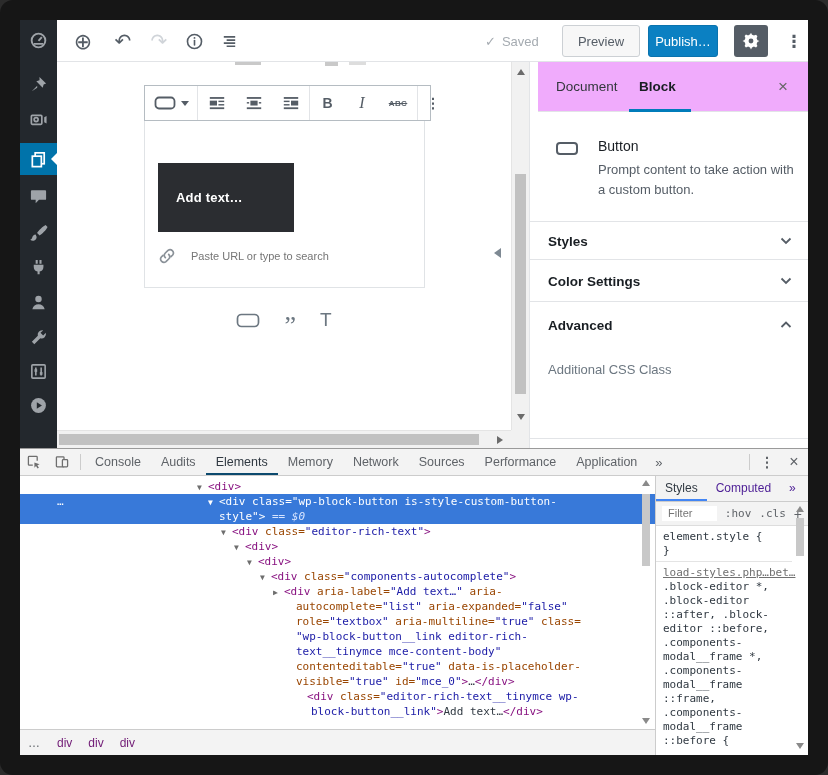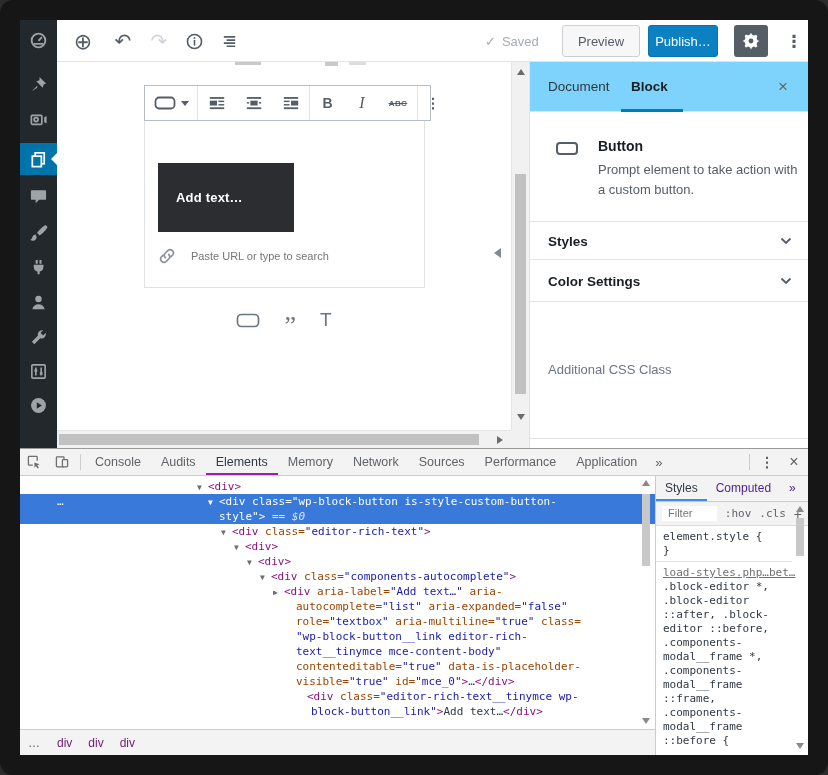--- a/index.html
+++ b/index.html
@@ -58,43 +58,43 @@
   .hscroll { position:absolute; left:0; top:368px; width:454px; height:18px; background:#f1f1f1; border-top:1px solid #e4e4e4; }
   .v-thumb { position:absolute; left:3px; width:11px; background:#c1c1c1; border-radius:0; }
   .h-thumb { position:absolute; top:3px; height:11px; background:#c1c1c1; }
   .tri { width:0; height:0; position:absolute; }
   .tri.up    { border-left:4px solid transparent; border-right:4px solid transparent; border-bottom:6px solid #6b6b6b; }
   .tri.down  { border-left:4px solid transparent; border-right:4px solid transparent; border-top:6px solid #6b6b6b; }
   .tri.right { border-top:4px solid transparent; border-bottom:4px solid transparent; border-left:6px solid #6b6b6b; }
 
   
   .rsidebar { position:absolute; left:509px; top:42px; width:279px; height:386px; background:#fff; border-left:1px solid #e2e4e7; }
-  .rs-tabs { position:absolute; left:0; top:0; right:0; height:50px; background:#7dd3fc; border-bottom:1px solid #e2e4e7; }
+  .rs-tabs { position:absolute; left:8px; top:0; right:0; height:50px; background:#f0abfc; border-bottom:1px solid #e2e4e7; }
   .rs-tab { position:absolute; top:0; height:50px; line-height:50px; font-size:13.5px; color:#32373c; cursor:pointer; background:none; border:none; font-family:"Liberation Sans",sans-serif;}
   .rs-tab.active { font-weight:600; color:#191e23; }
   .rs-underline { position:absolute; left:91px; top:47px; width:62px; height:3px; background:#007cba; }
   .rs-close { position:absolute; right:10px; top:0; height:50px; width:30px; background:none; border:none; font-size:17px; color:#666; cursor:pointer; }
   .blockcard { position:absolute; left:0; top:50px; right:0; height:110px; border-bottom:1px solid #e2e4e7; }
   .bc-icon { position:absolute; left:26px; top:30px; width:22px; height:13px; border:2px solid #555d66; border-radius:4px; }
-  .bc-title { position:absolute; left:68px; top:26px; font-size:14px; color:#191e23; font-weight:700; }
+  .bc-title { position:absolute; left:68px; top:26px; font-size:14px; color:#191e23; font-weight:400; }
   .bc-desc { position:absolute; left:68px; top:48px; width:205px; font-size:13px; line-height:20px; color:#555d66; }
   .panel { position:absolute; left:0; right:0; border-bottom:1px solid #e2e4e7; cursor:pointer; }
   .panel-title { position:absolute; left:18px; top:50%; transform:translateY(-50%); font-size:13.5px; font-weight:600; color:#191e23; }
   .panel-chev { position:absolute; right:16px; top:50%; transform:translateY(-50%); }
   .adv-label { position:absolute; left:18px; top:300px; font-size:13px; color:#6c7781; }
   .adv-input { position:absolute; left:17px; top:319px; width:245px; height:30px; border:1px solid #aab2b9; border-radius:4px; font-size:13px; color:#32373c; padding:0 10px; font-family:"Liberation Sans",sans-serif; }
 
   
   .devtools { position:absolute; left:0; top:428px; width:788px; height:307px; background:#fff; border-top:1px solid #9a9a9a; }
   .dt-toolbar { position:absolute; left:0; top:0; right:0; height:27px; background:#f3f3f3; border-bottom:1px solid #ccc; display:flex; align-items:center; }
   .dt-ic { width:28px; height:26px; display:flex; align-items:center; justify-content:center; color:#6e6e6e; background:none; border:none; cursor:pointer; }
   .dt-ic svg { width:16px; height:16px; }
   .dt-sep { width:1px; height:16px; background:#ccc; margin:0 4px; }
   .dt-tab { padding:0 10px; font-size:12.5px; color:#5f6368; height:26px; line-height:26px; cursor:pointer; }
-  .dt-tab.active { color:#303942; border-bottom:2px solid #a21caf; }
+  .dt-tab.active { color:#303942; border-bottom:2px solid #0c4a6e; }
   .dt-overflow { font-size:13px; color:#5f6368; padding:0 8px; cursor:pointer;}
   .dt-right { margin-left:auto; display:flex; align-items:center; }
   .dt-menu { font-size:14px; font-weight:bold; color:#5f6368; width:26px; text-align:center; cursor:pointer;}
   .dt-close { font-size:16px; color:#5f6368; width:28px; text-align:center; cursor:pointer;}
 
   .dt-body { position:absolute; left:0; top:27px; right:0; bottom:0; }
   .dom-pane { position:absolute; left:0; top:0; width:635px; bottom:0; background:#fff; overflow:hidden; }
   .tree { position:absolute; left:0; top:3px; right:0; font-family:"DejaVu Sans Mono", monospace; font-size:11px; }
   .tl { height:15px; line-height:15px; white-space:pre; overflow:hidden; cursor:default; }
   .tl .ar { display:inline-block; width:11px; margin-left:-11px; font-size:8px; color:#6e6e6e; }
@@ -338,32 +338,38 @@
   <aside class="rsidebar">
     <div class="rs-tabs">
       <button class="rs-tab" style="left:18px">Document</button>
       <button class="rs-tab active" style="left:101px">Block</button>
       <span class="rs-underline"></span>
       <button class="rs-close">×</button>
     </div>
     <div class="blockcard">
       <span class="bc-icon"></span>
       <div class="bc-title">Button</div>
-      <div class="bc-desc">Prompt element to take action with a custom button.</div>
+      <div class="bc-desc">Prompt content to take action with a custom button.</div>
     </div>
     <div class="panel" style="top:160px;height:38px">
       <span class="panel-title">Styles</span>
       <svg class="panel-chev chev" viewBox="0 0 12 8" fill="none" stroke="#555d66" stroke-width="1.8">
             <path d="M1.5 1.5L6 6l4.5-4.5"></path>
           </svg>
     </div>
     <div class="panel" style="top:198px;height:42px">
       <span class="panel-title">Color Settings</span>
       <svg class="panel-chev chev" viewBox="0 0 12 8" fill="none" stroke="#555d66" stroke-width="1.8">
             <path d="M1.5 1.5L6 6l4.5-4.5"></path>
+          </svg>
+    </div>
+    <div class="panel" style="top:240px;height:46px;border-bottom:none">
+      <span class="panel-title">Advanced</span>
+      <svg class="panel-chev chev" viewBox="0 0 12 8" fill="none" stroke="#555d66" stroke-width="1.8">
+            <path d="M1.5 6L6 1.5 10.5 6"></path>
           </svg>
     </div>
     <div class="adv-label">Additional CSS Class</div>
     <div style="position:absolute;left:0;right:0;top:376px;border-top:1px solid #e2e4e7"></div>
   </aside>
 
   <section class="devtools">
     <div class="dt-toolbar">
       <button class="dt-ic">
             <svg viewBox="0 0 20 20" fill="none" stroke="currentColor" stroke-width="1.6">

